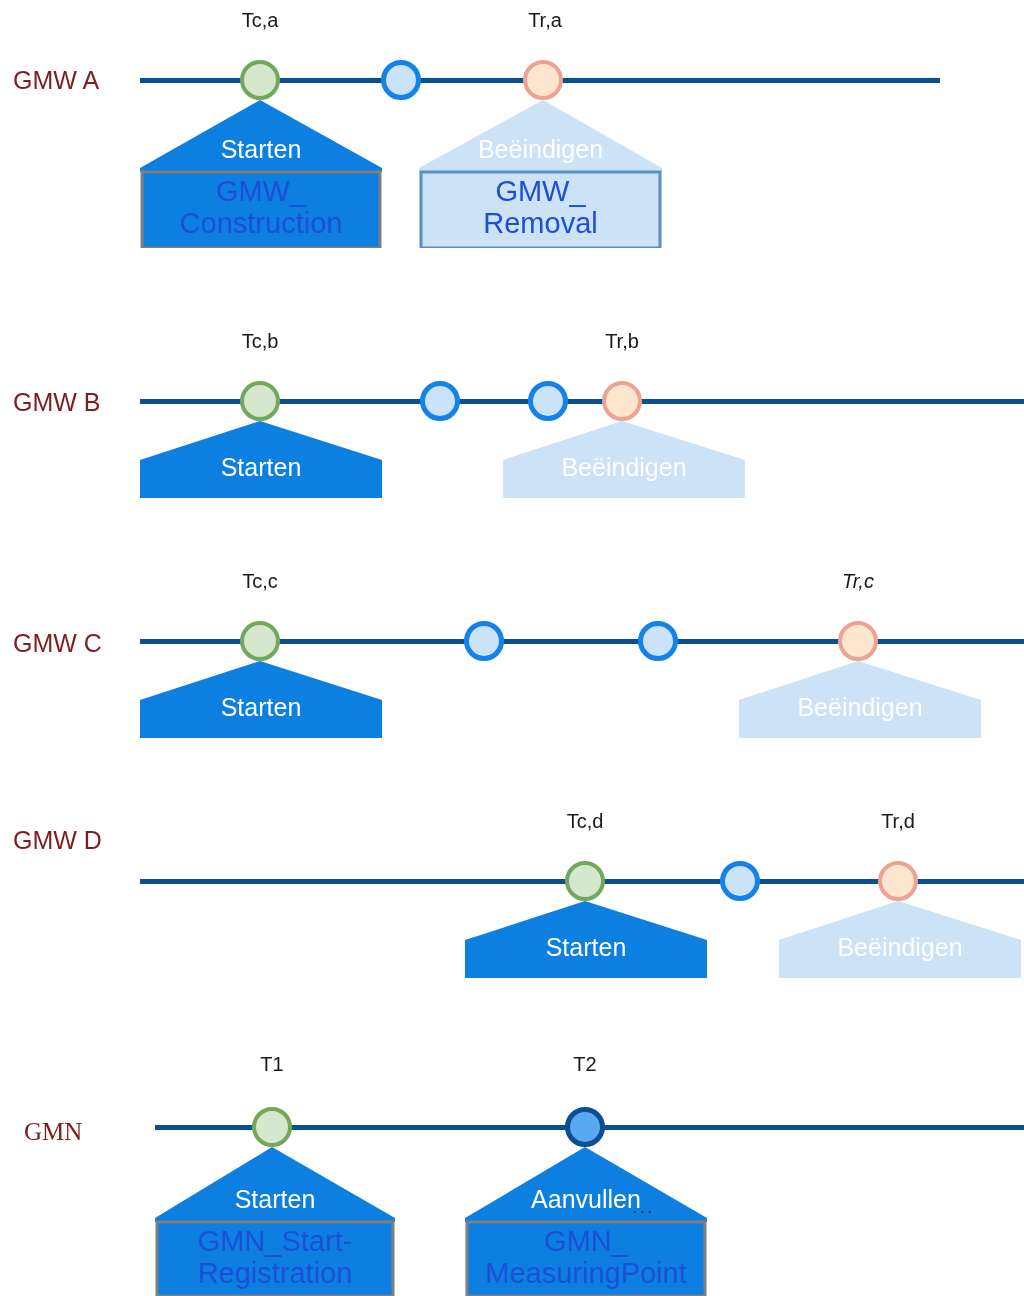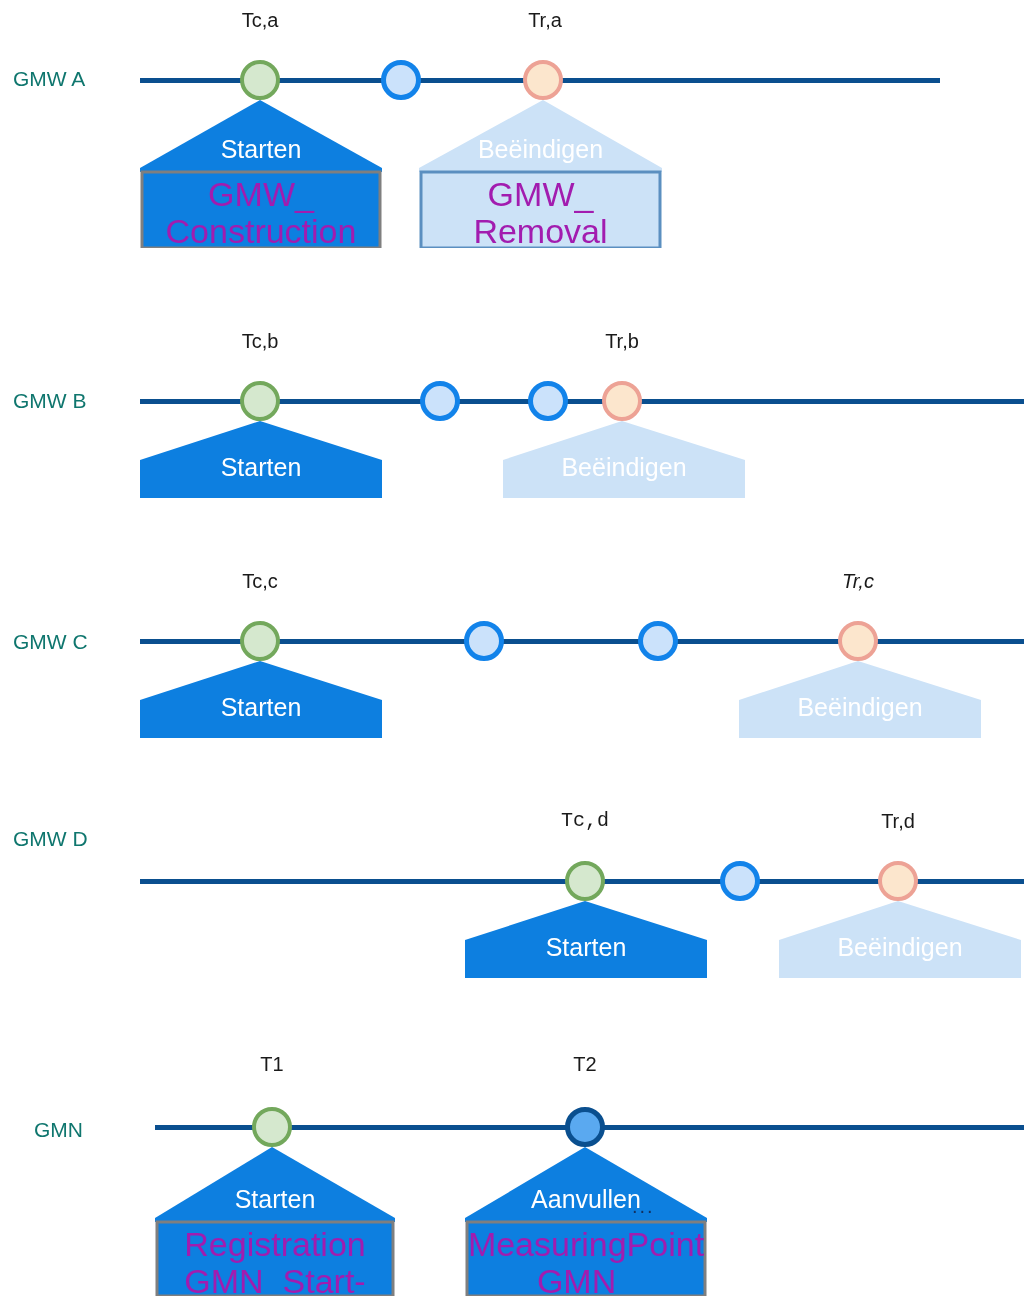--- a/index.html
+++ b/index.html
@@ -12,22 +12,22 @@
   }
   #canvas {
     position: relative;
     width: 1024px;
     height: 1296px;
     background: #ffffff;
     overflow: hidden;
   }
   .row-label {
     position: absolute;
-    font-size: 21px;
-    color: #0f766e;
+    font-size: 25px;
+    color: #7f1d1d;
     white-space: nowrap;
     line-height: 1;
   }
   .timeline {
     position: absolute;
     height: 5px;
     background: #0a4f8f;
   }
   .tick-label {
     position: absolute;
@@ -77,22 +77,22 @@
     font-size: 25px;
     color: #ffffff;
     line-height: 1.05;
     white-space: nowrap;
   }
   .event .evt-body {
     position: absolute;
     left: 0;
     width: 100%;
     text-align: center;
-    font-size: 34px;
-    color: #a21caf;
+    font-size: 29px;
+    color: #1d4ed8;
     line-height: 1.1;
   }
   .event .evt-ellipsis {
     position: absolute;
     font-size: 20px;
     color: #13305e;
     letter-spacing: 2px;
     line-height: 1;
   }
 </style>
@@ -179,43 +179,43 @@
     <div class="event" style="left: 779px; top: 901px; width: 242px; height: 77px;">
       <svg width="242" height="77" viewBox="0 0 242 77">
         <polygon points="119,0 242,39 242,77 0,77 0,39" fill="#cce2f7"></polygon>
       </svg>
       <div class="evt-title" style="top: 33px;">Beëindigen</div>
     </div>
     <div class="timeline" style="left: 140px; top: 879px; width: 884px;"></div>
     <div class="marker green" style="left: 565px; top: 861px;"></div>
     <div class="marker blue" style="left: 720px; top: 861px;"></div>
     <div class="marker red" style="left: 878px; top: 861px;"></div>
-    <div class="tick-label" style="left: 525px; top: 811px; width: 120px; font-family: Liberation Mono, monospace;">Tc,d</div>
+    <div class="tick-label" style="left: 525px; top: 811px; width: 120px;">Tc,d</div>
     <div class="tick-label" style="left: 838px; top: 811px; width: 120px;">Tr,d</div>
-    <div class="row-label" style="left: 34px; top: 1119px;">GMN</div>
+    <div class="row-label" style="left: 24px; top: 1119px; font-family: Liberation Serif, serif;">GMN</div>
     <div class="event" style="left: 155px; top: 1147px; width: 240px; height: 149px;">
       <svg width="240" height="149" viewBox="0 0 240 149">
         <polygon points="117,0 240,71 240,75 0,75 0,71" fill="#0d7fe0"></polygon>
         <rect x="2" y="75" width="236" height="74" fill="#0d7fe0" stroke="#7f7f7f" stroke-width="3"></rect>
       </svg>
       <div class="evt-title" style="top: 39px;">Starten</div>
       <div class="evt-body" style="top: 79px;">
+        <div>GMN_Start-</div>
         <div>Registration</div>
-        <div>GMN_Start-</div>
       </div>
     </div>
     <div class="event" style="left: 465px; top: 1147px; width: 242px; height: 149px;">
       <svg width="242" height="149" viewBox="0 0 242 149">
         <polygon points="120,0 242,71 242,75 0,75 0,71" fill="#0d7fe0"></polygon>
         <rect x="2" y="75" width="238" height="74" fill="#0d7fe0" stroke="#7f7f7f" stroke-width="3"></rect>
       </svg>
       <div class="evt-title" style="top: 39px;">Aanvullen</div>
       <div class="evt-body" style="top: 79px;">
+        <div>GMN_</div>
         <div>MeasuringPoint</div>
-        <div>GMN_</div>
       </div>
       <div class="evt-ellipsis" style="left: 167px; top: 49px;">...</div>
     </div>
     <div class="timeline" style="left: 155px; top: 1125px; width: 869px;"></div>
     <div class="marker green" style="left: 252px; top: 1107px;"></div>
     <div class="marker navy" style="left: 565px; top: 1107px;"></div>
     <div class="tick-label" style="left: 212px; top: 1054px; width: 120px;">T1</div>
     <div class="tick-label" style="left: 525px; top: 1054px; width: 120px;">T2</div>
   </div>
 

